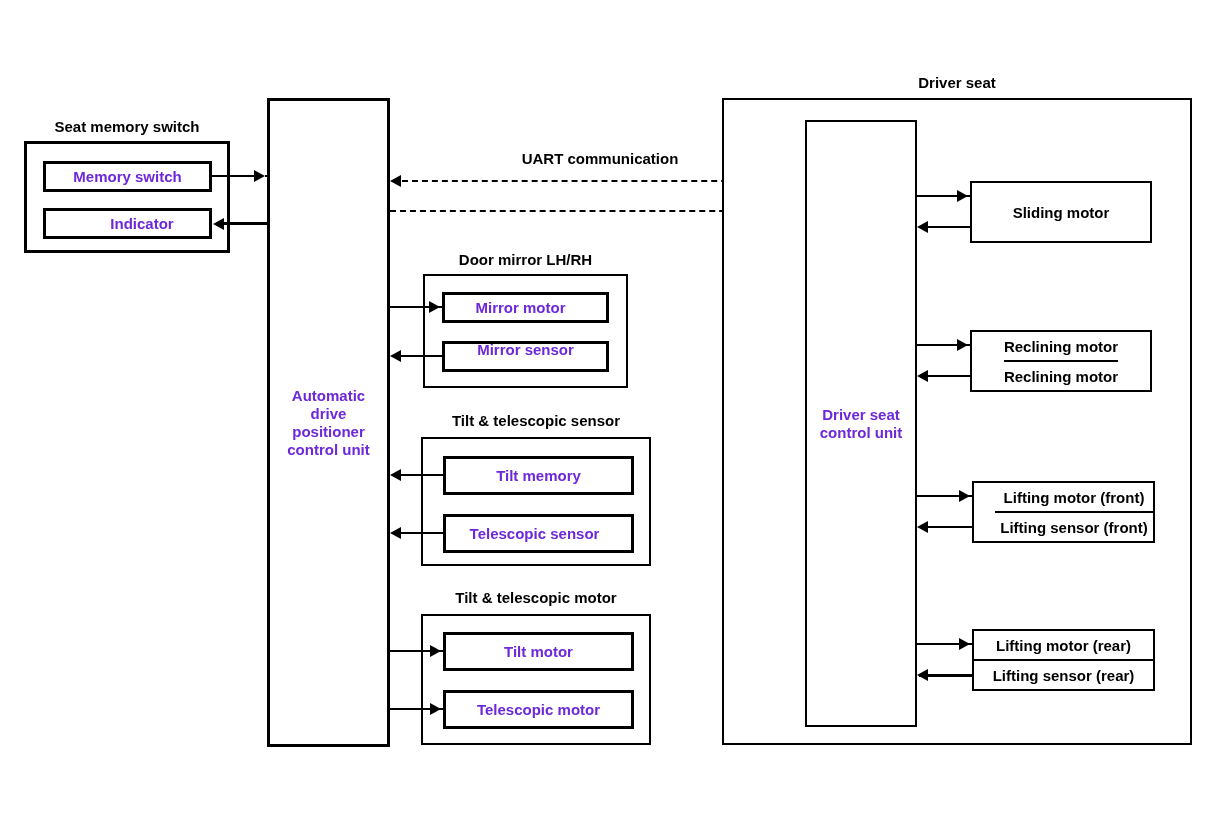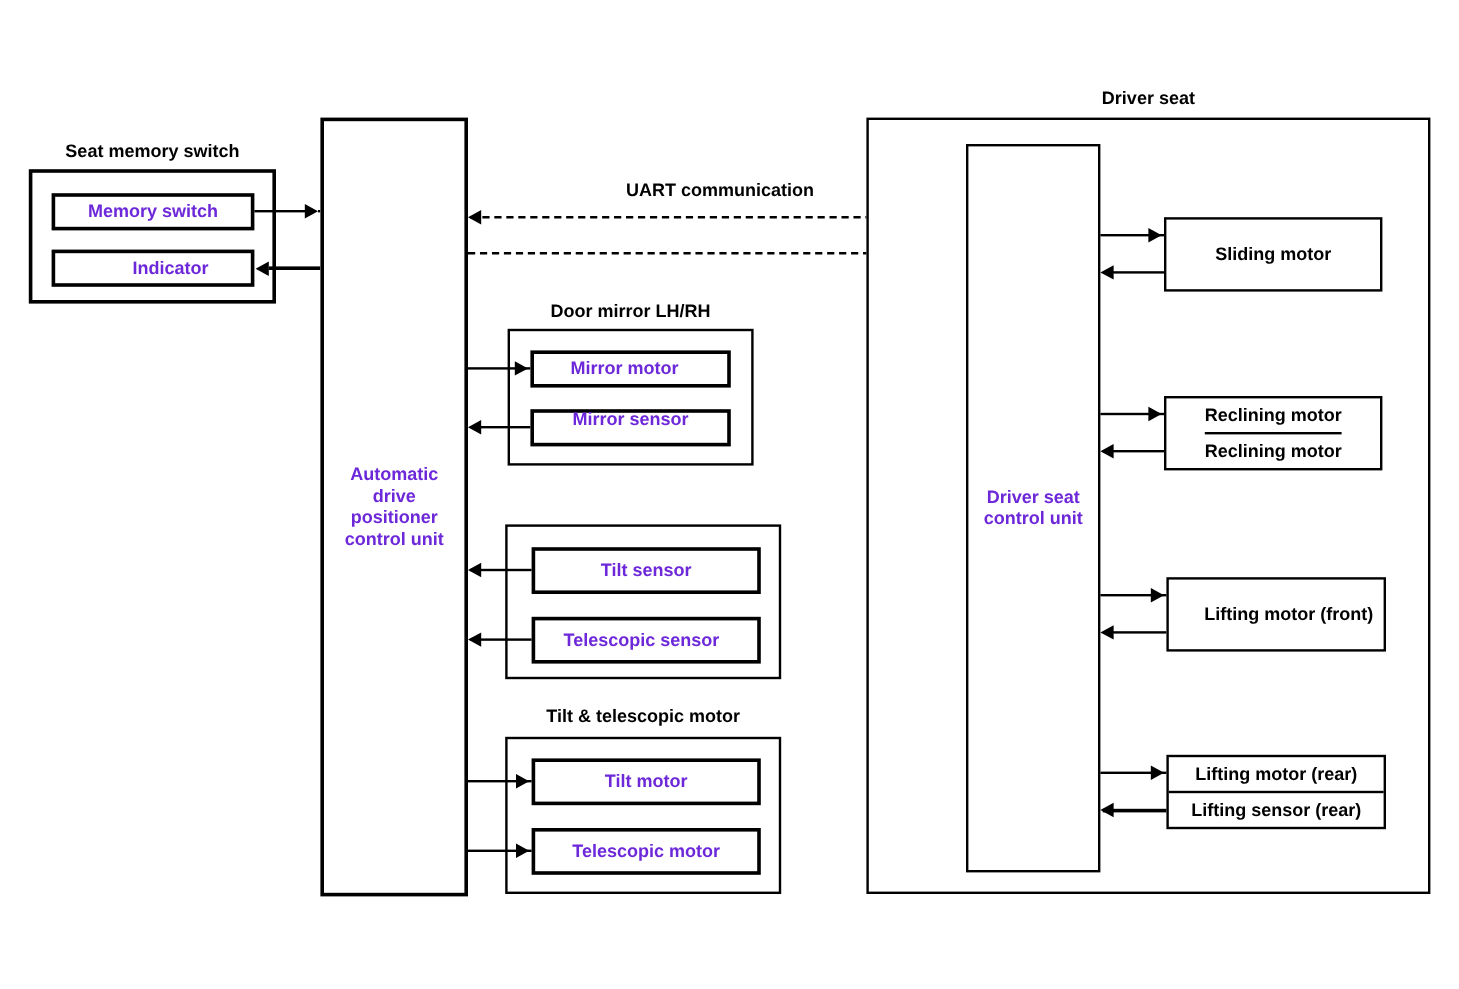--- a/index.html
+++ b/index.html
@@ -148,25 +148,26 @@
 
   <div class="box thick" style="left:442px; top:341px; width:167px; height:31px;"></div>
   <div class="boxtext" style="left:442px; top:341px; width:167px; height:17px;">Mirror sensor</div>
 
   <div class="hline" style="left:390px; top:306px; width:52px;"></div>
   <div class="arrow-r" style="left:429px; top:301px;"></div>
 
   <div class="hline" style="left:392px; top:355px; width:50px;"></div>
   <div class="arrow-l" style="left:390px; top:350px;"></div>
 
+  <div class="caption" style="left:421px; top:412px; width:230px;">Tilt &amp; telescopic sensor</div>
 
   <div class="box thin" style="left:421px; top:437px; width:230px; height:129px;"></div>
 
   <div class="box thick" style="left:443px; top:456px; width:191px; height:39px;"></div>
-  <div class="boxtext" style="left:443px; top:456px; width:191px; height:39px;">Tilt sensor</div>
+  <div class="boxtext" style="left:443px; top:456px; width:191px; height:39px;">Tilt memory</div>
 
   <div class="box thick" style="left:443px; top:514px; width:191px; height:39px;"></div>
   <div class="boxtext" style="left:443px; top:514px; width:183px; height:39px;">Telescopic sensor</div>
 
   <div class="hline" style="left:392px; top:474px; width:51px;"></div>
   <div class="arrow-l" style="left:390px; top:469px;"></div>
 
   <div class="hline" style="left:392px; top:532px; width:51px;"></div>
   <div class="arrow-l" style="left:390px; top:527px;"></div>
 
@@ -208,20 +209,21 @@
     <div>Reclining motor</div>
     <div>Reclining motor</div>
   </div>
   <div class="hline" style="left:917px; top:344px; width:53px;"></div>
   <div class="arrow-r" style="left:957px; top:339px;"></div>
   <div class="hline" style="left:919px; top:375px; width:51px;"></div>
   <div class="arrow-l" style="left:917px; top:370px;"></div>
 
   <div class="pair" style="left:972px; top:481px; width:183px; height:62px;padding-left:21px;">
     <div>Lifting motor (front)</div>
+    <div>Lifting sensor (front)</div>
   </div>
   <div class="hline" style="left:917px; top:495px; width:55px;"></div>
   <div class="arrow-r" style="left:959px; top:490px;"></div>
   <div class="hline" style="left:919px; top:526px; width:53px;"></div>
   <div class="arrow-l" style="left:917px; top:521px;"></div>
 
   <div class="pair" style="left:972px; top:629px; width:183px; height:62px;">
     <div>Lifting motor (rear)</div>
     <div>Lifting sensor (rear)</div>
   </div>

